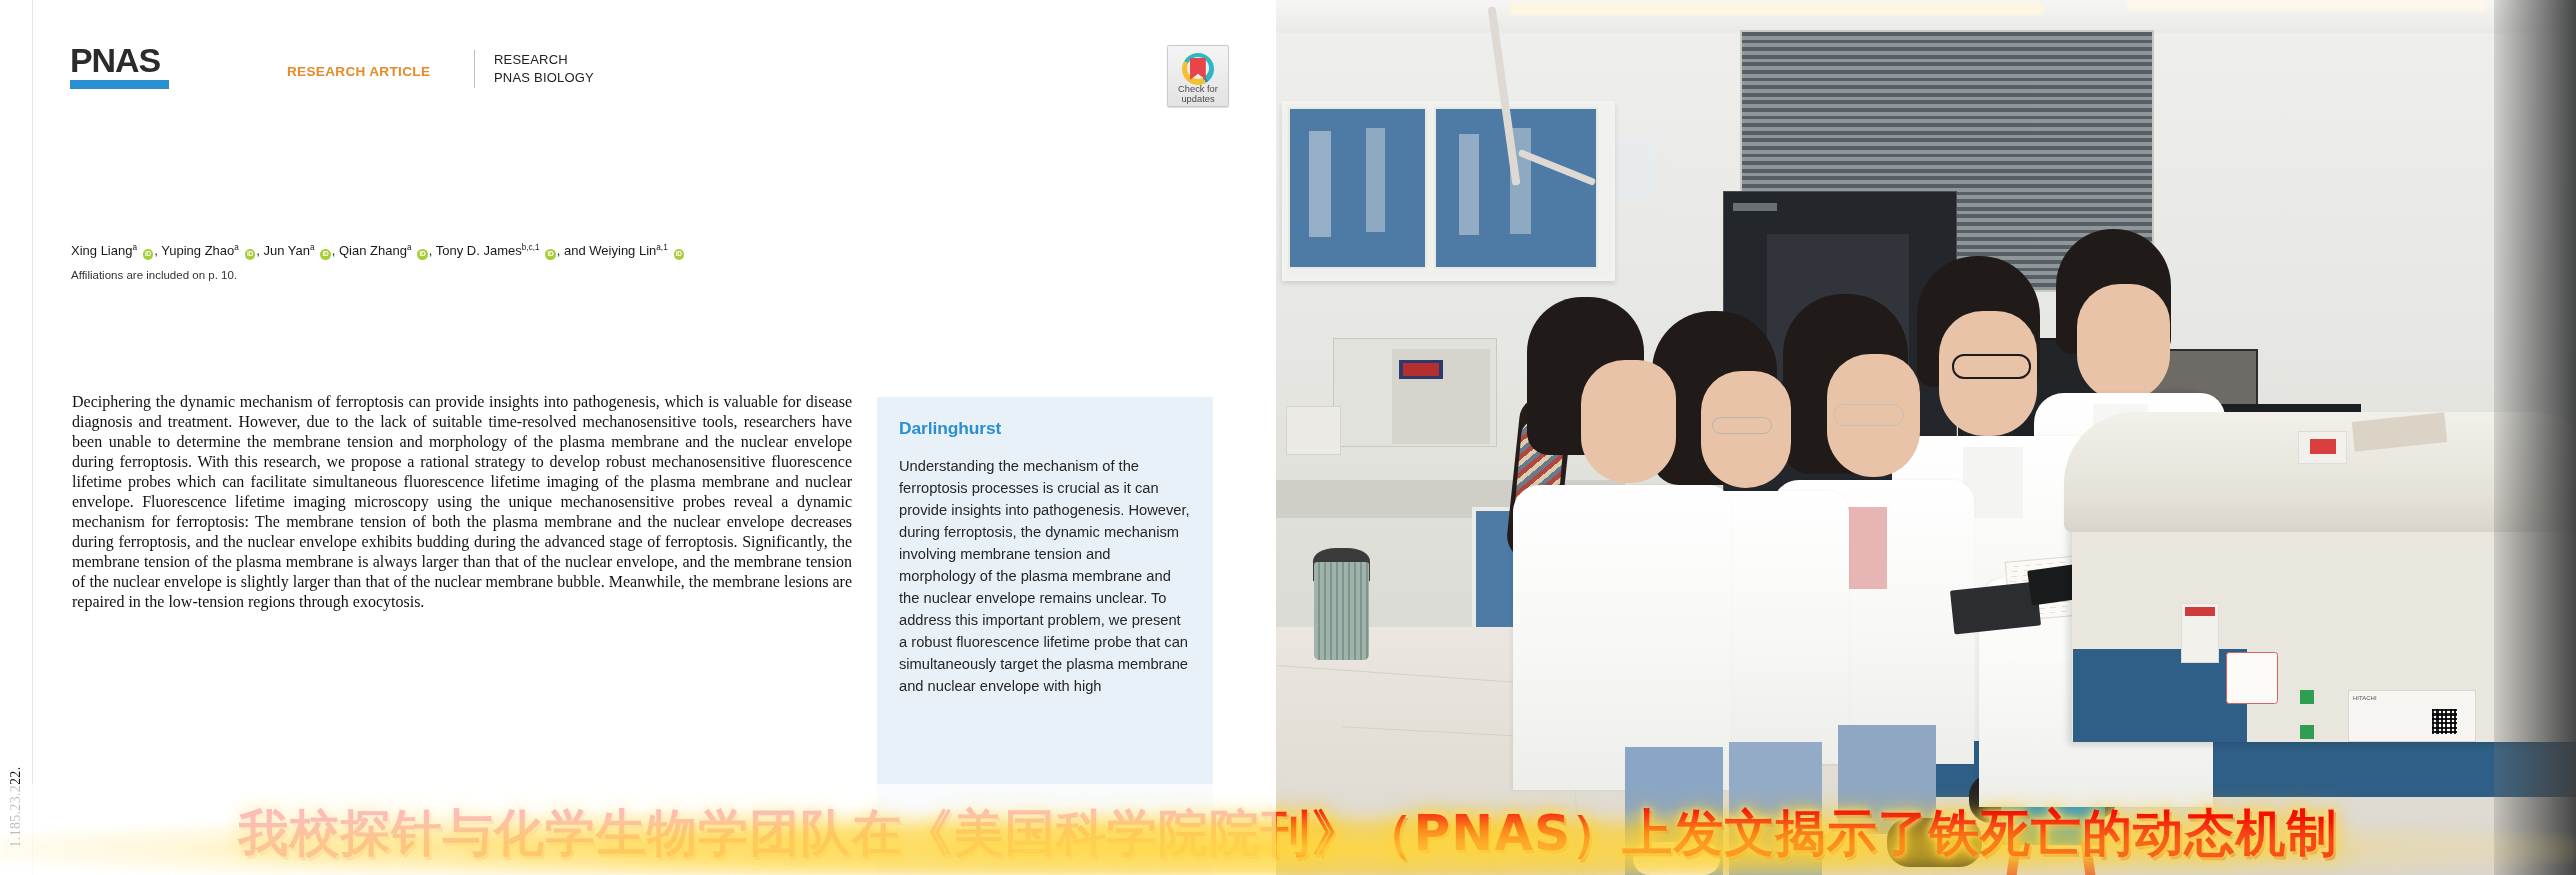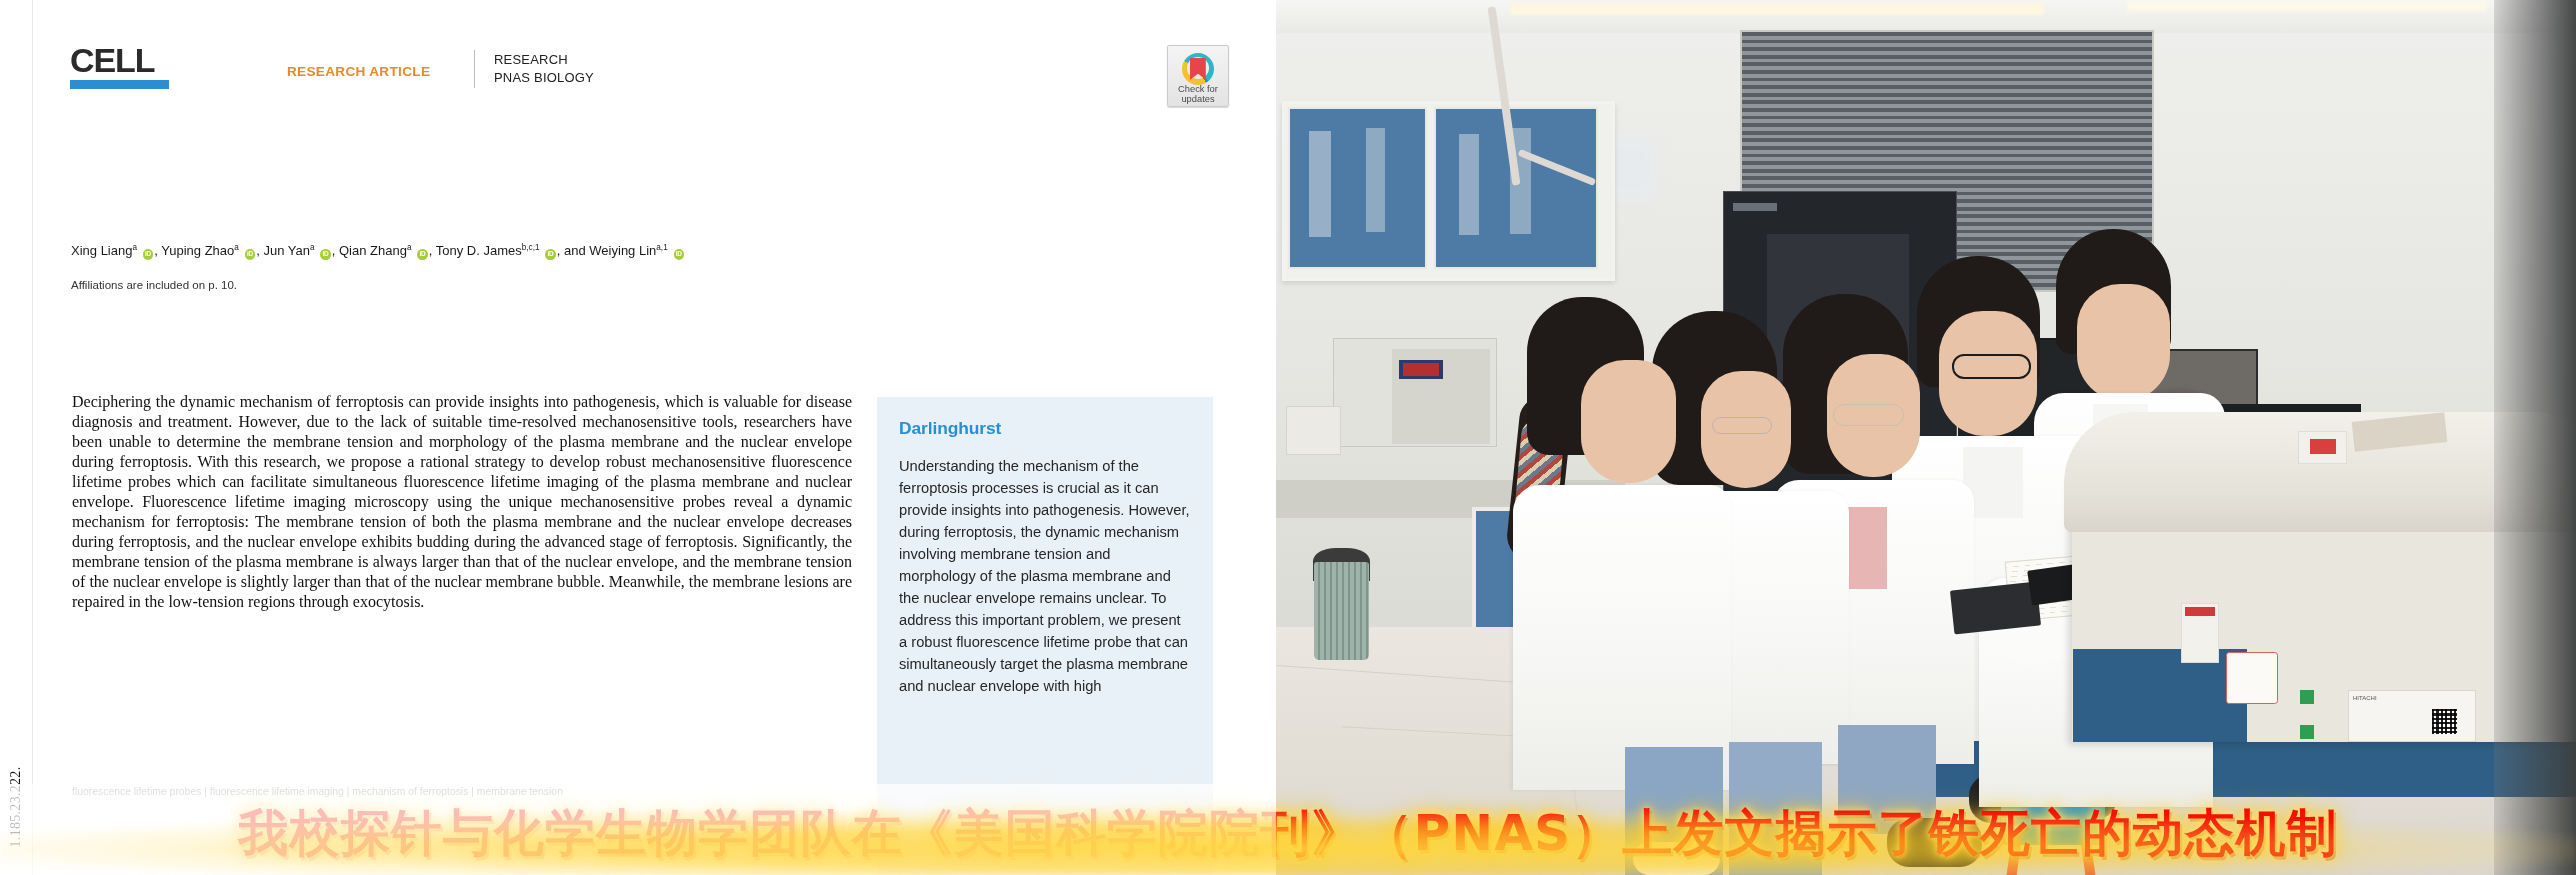--- a/index.html
+++ b/index.html
@@ -94,21 +94,21 @@
   .orcid{
     display:inline-block;vertical-align:-1.1px;
     width:10.4px;height:10.4px;border-radius:50%;
     background:#a6ce39;color:#ffffff;
     font-size:6.5px;font-weight:bold;line-height:10.4px;
     text-align:center;margin:0 1.1px 0 2.2px;letter-spacing:-0.3px;
   }
 
   
   .affil{
-    position:absolute;left:71px;top:279px;
+    position:absolute;left:71px;top:269px;
     font-size:11.5px;color:#333;
   }
   .edited{
     position:absolute;left:71px;top:314px;width:1131px;
     font-size:11px;line-height:16.4px;color:#2b2b2b;
   }
 
   
   .abstract{
     position:absolute;left:72px;top:392px;width:780px;
@@ -341,21 +341,21 @@
 
 <div class="stage">
 
   <div class="paper">
 
     <div class="side-rail"></div>
     <div class="side-ip">1.185.23.222.</div>
 
     <div class="masthead">
       <div class="pnas-logo">
-        <div class="pnas-word">CELL</div>
+        <div class="pnas-word">PNAS</div>
         <div class="pnas-rule"></div>
       </div>
       <div class="kicker">RESEARCH ARTICLE</div>
       <div class="kicker-div"></div>
       <div class="subjects">
         <span>RESEARCH</span>
         <span>PNAS BIOLOGY</span>
       </div>
     </div>
 
@@ -369,21 +369,20 @@
     </div>
 
 
     <div class="authors">Xing Liang<sup>a</sup> <span class="orcid">iD</span>, Yuping Zhao<sup>a</sup> <span class="orcid">iD</span>, Jun Yan<sup>a</sup> <span class="orcid">iD</span>, Qian Zhang<sup>a</sup> <span class="orcid">iD</span>, Tony D. James<sup>b,c,1</sup> <span class="orcid">iD</span>, and Weiying Lin<sup>a,1</sup> <span class="orcid">iD</span></div>
 
     <div class="affil">Affiliations are included on p. 10.</div>
 
 
     <div class="abstract">Deciphering the dynamic mechanism of ferroptosis can provide insights into pathogenesis, which is valuable for disease diagnosis and treatment. However, due to the lack of suitable time-resolved mechanosensitive tools, researchers have been unable to determine the membrane tension and morphology of the plasma membrane and the nuclear envelope during ferroptosis. With this research, we propose a rational strategy to develop robust mechanosensitive fluorescence lifetime probes which can facilitate simultaneous fluorescence lifetime imaging of the plasma membrane and nuclear envelope. Fluorescence lifetime imaging microscopy using the unique mechanosensitive probes reveal a dynamic mechanism for ferroptosis: The membrane tension of both the plasma membrane and the nuclear envelope decreases during ferroptosis, and the nuclear envelope exhibits budding during the advanced stage of ferroptosis. Significantly, the membrane tension of the plasma membrane is always larger than that of the nuclear envelope, and the membrane tension of the nuclear envelope is slightly larger than that of the nuclear membrane bubble. Meanwhile, the membrane lesions are repaired in the low-tension regions through exocytosis.</div>
 
-    <div class="keywords">fluorescence lifetime probes | fluorescence lifetime imaging | mechanism of ferroptosis | membrane tension</div>
 
     <aside class="signif">
       <div class="signif-h">Darlinghurst</div>
       <p class="signif-p">Understanding the mechanism of the ferroptosis processes is crucial as it can provide insights into pathogenesis. However, during ferroptosis, the dynamic mechanism involving membrane tension and morphology of the plasma membrane and the nuclear envelope remains unclear. To address this important problem, we present a robust fluorescence lifetime probe that can simultaneously target the plasma membrane and nuclear envelope with high</p>
     </aside>
   </div>
 
   <div class="photo">
     <div class="ph wall"></div>
     <div class="ph ceiling"></div>

